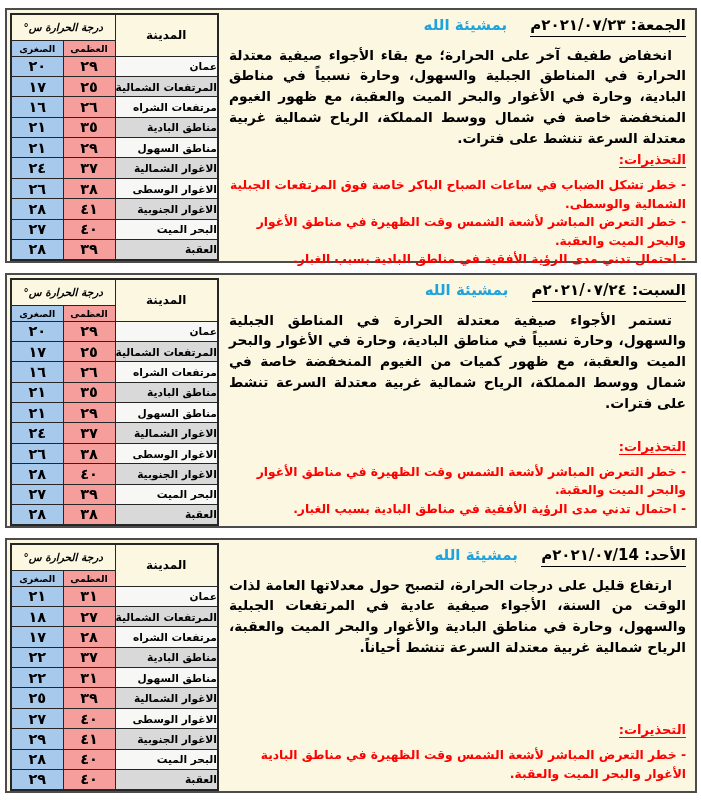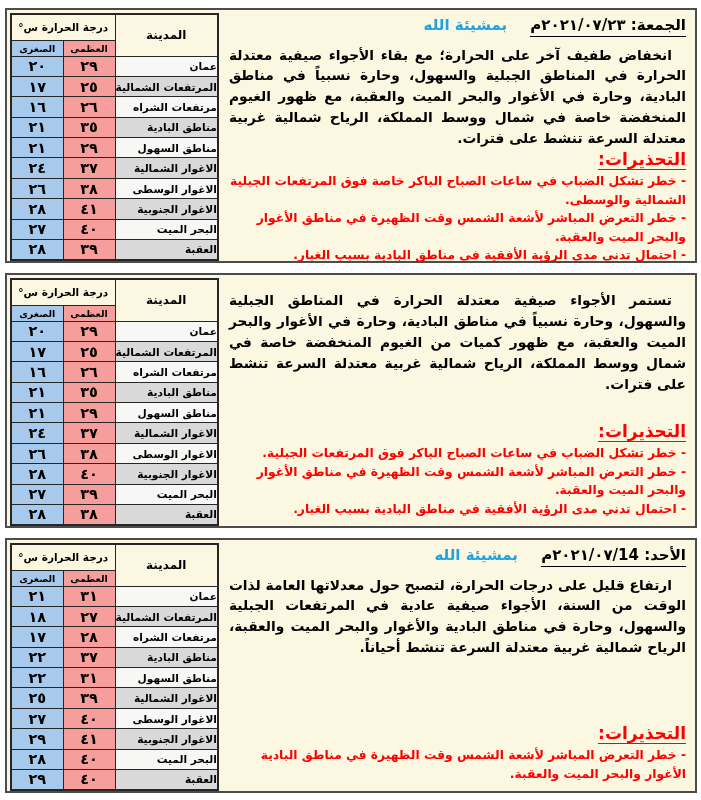--- a/index.html
+++ b/index.html
@@ -34,40 +34,40 @@
   .day-date{border-bottom:1.6px solid #000;padding-bottom:2px;}
   .date-num{letter-spacing:.5px;}
   .blessing{color:var(--blessing-color);margin-right:18px;}
   .forecast{
     margin-top:9px;
     font-size:13.8px;font-weight:bold;line-height:1.52;
     text-align:justify;text-indent:14px;
   }
   .warnings{margin-top:auto;color:var(--warning-color);font-weight:bold;}
   .warnings-title{
-    display:inline-block;font-size:17px;
+    display:inline-block;font-size:13px;
     border-bottom:1.5px solid var(--warning-color);
-    margin-bottom:2px;
+    margin-bottom:8px;
   }
   .warning-line{font-size:12.3px;line-height:1.5;}
   
   .temps{
     border-collapse:collapse;
     align-self:flex-start;
     background:var(--section-bg);
     border:2px solid var(--table-border);
     table-layout:fixed;
   }
   .temps th,.temps td{
     border:1.5px solid var(--table-border);
     text-align:center;vertical-align:middle;
     font-weight:bold;overflow:hidden;white-space:nowrap;
   }
   .city-h{width:71px;font-size:12px;}
-  .temp-h{width:104px;height:26px;font-size:10.5px;font-weight:bold;}
+  .temp-h{width:104px;height:26px;font-size:10.5px;font-weight:bold;font-style:italic;}
   .max-h{background:var(--max-bg);width:52px;height:16px;font-size:9.5px;margin-top:36px;}
   .min-h{background:var(--min-bg);width:52px;height:16px;font-size:9.5px;}
   .temps tbody td{height:20.4px;}
   td.city{font-size:10.6px;background:var(--row-bg);text-align:right;}
   .temps tbody tr:nth-child(even) td.city{background:var(--row-alt-bg);}
   td.max{background:var(--max-bg);font-size:14.5px;letter-spacing:2px;}
   td.min{background:var(--min-bg);font-size:14.5px;letter-spacing:2px;}
 </style>
 </head>
 <body>
@@ -149,25 +149,28 @@
           <td class="city">العقبة</td>
           <td class="max">٣٩</td>
           <td class="min">٢٨</td>
         </tr>
       </tbody>
   </table>
 </section>
 
 <section class="forecast-section">
   <div class="text-col">
+    <div class="sec-header">
+      <span class="day-date"><span>السبت:</span> <span class="date-num" dir="ltr">٢٠٢١/٠٧/٢٤</span><span>م</span></span>
+      <span class="blessing">بمشيئة الله</span>
+    </div>
     <p class="forecast">تستمر الأجواء صيفية معتدلة الحرارة في المناطق الجبلية والسهول، وحارة نسبياً في مناطق البادية، وحارة في الأغوار والبحر الميت والعقبة، مع ظهور كميات من الغيوم المنخفضة خاصة في شمال ووسط المملكة، الرياح شمالية غربية معتدلة السرعة تنشط على فترات.</p>
     <div class="warnings">
       <span class="warnings-title">التحذيرات:</span>
       <div>
-          <div class="warning-line">- خطر تشكل الضباب في ساعات الصباح الباكر فوق المرتفعات الجبلية.</div>
           <div class="warning-line">- خطر التعرض المباشر لأشعة الشمس وقت الظهيرة في مناطق الأغوار والبحر الميت والعقبة.</div>
           <div class="warning-line">- احتمال تدني مدى الرؤية الأفقية في مناطق البادية بسبب الغبار.</div>
         </div>
     </div>
   </div>
   <table class="temps">
     <thead>
       <tr>
         <th class="city-h" rowspan="2">المدينة</th>
         <th class="temp-h" colspan="2">درجة الحرارة س°</th>

